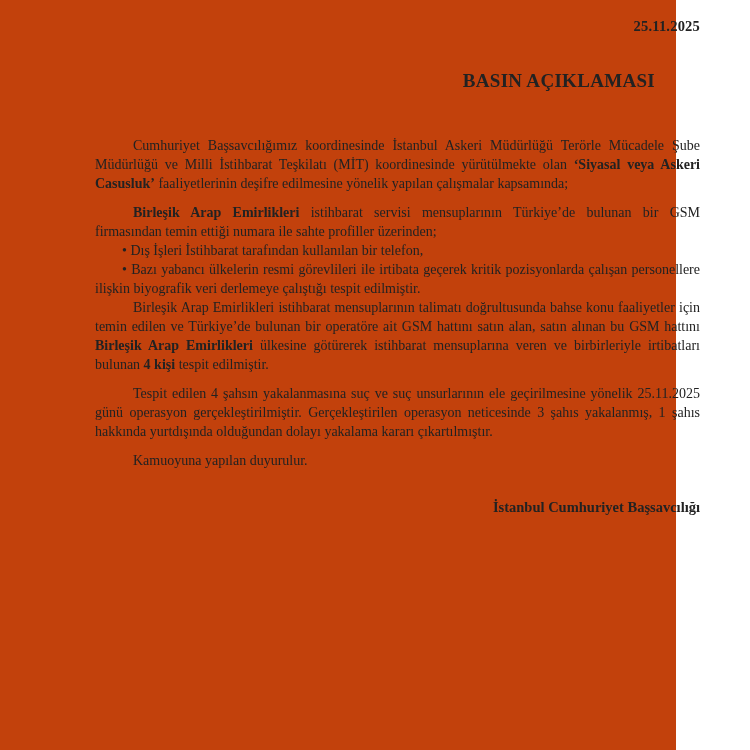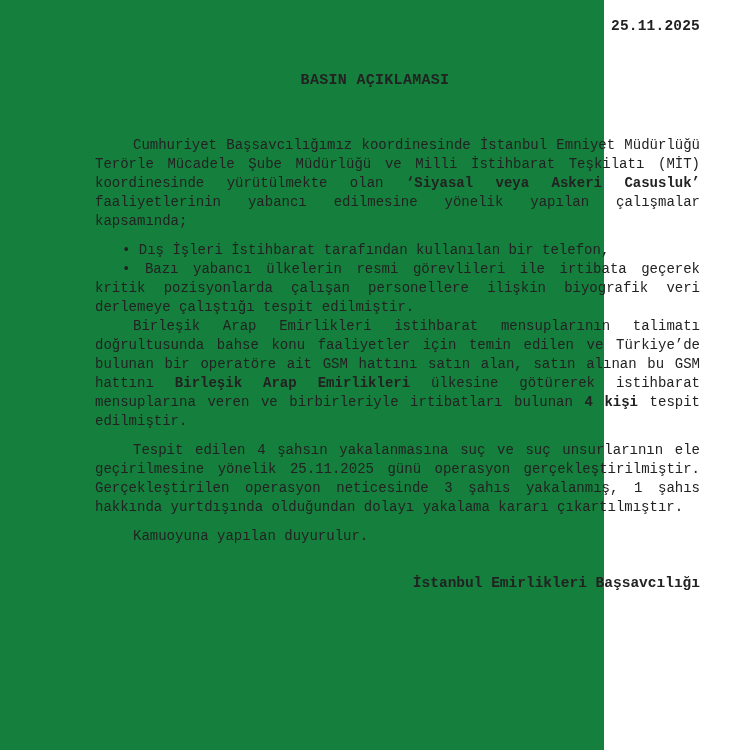--- a/index.html
+++ b/index.html
@@ -9,43 +9,42 @@
   }
   body {
     width: 750px;
     height: 750px;
     font-family: "Liberation Serif", "DejaVu Serif", serif;
     color: #222222;
     overflow: hidden;
   }
   .page {
     position: relative;
-    width: 604px;
+    width: 676px;
     height: 750px;
-    background: #15803d;
-    font-family: Liberation Mono, monospace;
+    background: #c2410c;
   }
   .content {
     position: absolute;
     left: 95px;
     top: 18px;
     width: 605px;
   }
   .date {
     text-align: right;
     font-weight: bold;
     font-size: 14.5px;
     line-height: 16px;
     letter-spacing: 0.2px;
   }
   .title {
     margin: 37px 45px 46px 0;
-    text-align: center;
+    text-align: right;
     font-weight: bold;
-    font-size: 15px;
+    font-size: 19px;
     line-height: 19px;
     letter-spacing: 0.3px;
   }
   .body-text {
     font-size: 14px;
     line-height: 19px;
     text-align: justify;
   }
   .para {
     margin: 0 0 10px 0;
@@ -70,22 +69,23 @@
   }
 </style>
 </head>
 <body>
 
 <div class="page">
   <div class="content">
     <div class="date">25.11.2025</div>
     <div class="title">BASIN AÇIKLAMASI</div>
     <div class="body-text">
-        <p class="para body"><span>Cumhuriyet Başsavcılığımız koordinesinde İstanbul Emniyet Müdürlüğü Terörle Mücadele Şube Müdürlüğü ve Milli İstihbarat Teşkilatı (MİT) koordinesinde yürütülmekte olan </span><span class="b">‘Siyasal veya Askeri Casusluk’</span><span> faaliyetlerinin yabancı edilmesine yönelik yapılan çalışmalar kapsamında;</span></p>
+        <p class="para body"><span>Cumhuriyet Başsavcılığımız koordinesinde İstanbul Askeri Müdürlüğü Terörle Mücadele Şube Müdürlüğü ve Milli İstihbarat Teşkilatı (MİT) koordinesinde yürütülmekte olan </span><span class="b">‘Siyasal veya Askeri Casusluk’</span><span> faaliyetlerinin deşifre edilmesine yönelik yapılan çalışmalar kapsamında;</span></p>
+        <p class="para body tight"><span class="b">Birleşik Arap Emirlikleri</span><span> istihbarat servisi mensuplarının Türkiye’de bulunan bir GSM firmasından temin ettiği numara ile sahte profiller üzerinden;</span></p>
         <p class="para bullet"><span>• Dış İşleri İstihbarat tarafından kullanılan bir telefon,</span></p>
         <p class="para bullet"><span>• Bazı yabancı ülkelerin resmi görevlileri ile irtibata geçerek kritik pozisyonlarda çalışan personellere ilişkin biyografik veri derlemeye çalıştığı tespit edilmiştir.</span></p>
         <p class="para body"><span>Birleşik Arap Emirlikleri istihbarat mensuplarının talimatı doğrultusunda bahse konu faaliyetler için temin edilen ve Türkiye’de bulunan bir operatöre ait GSM hattını satın alan, satın alınan bu GSM hattını </span><span class="b">Birleşik Arap Emirlikleri</span><span> ülkesine götürerek istihbarat mensuplarına veren ve birbirleriyle irtibatları bulunan </span><span class="b">4 kişi</span><span> tespit edilmiştir.</span></p>
         <p class="para body"><span>Tespit edilen 4 şahsın yakalanmasına suç ve suç unsurlarının ele geçirilmesine yönelik 25.11.2025 günü operasyon gerçekleştirilmiştir. Gerçekleştirilen operasyon neticesinde 3 şahıs yakalanmış, 1 şahıs hakkında yurtdışında olduğundan dolayı yakalama kararı çıkartılmıştır.</span></p>
         <p class="para body"><span>Kamuoyuna yapılan duyurulur.</span></p>
       </div>
-    <div class="signature">İstanbul Emirlikleri Başsavcılığı</div>
+    <div class="signature">İstanbul Cumhuriyet Başsavcılığı</div>
   </div>
 </div>
 
 </body></html>

